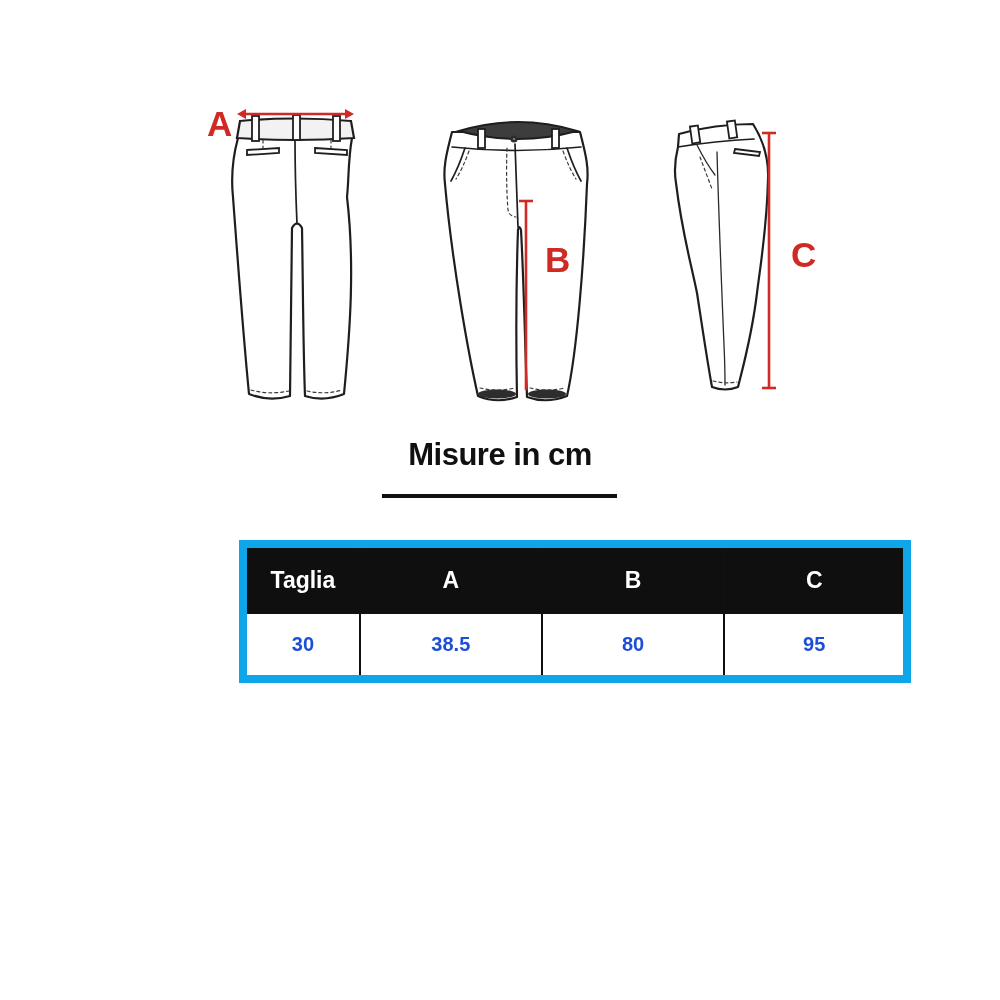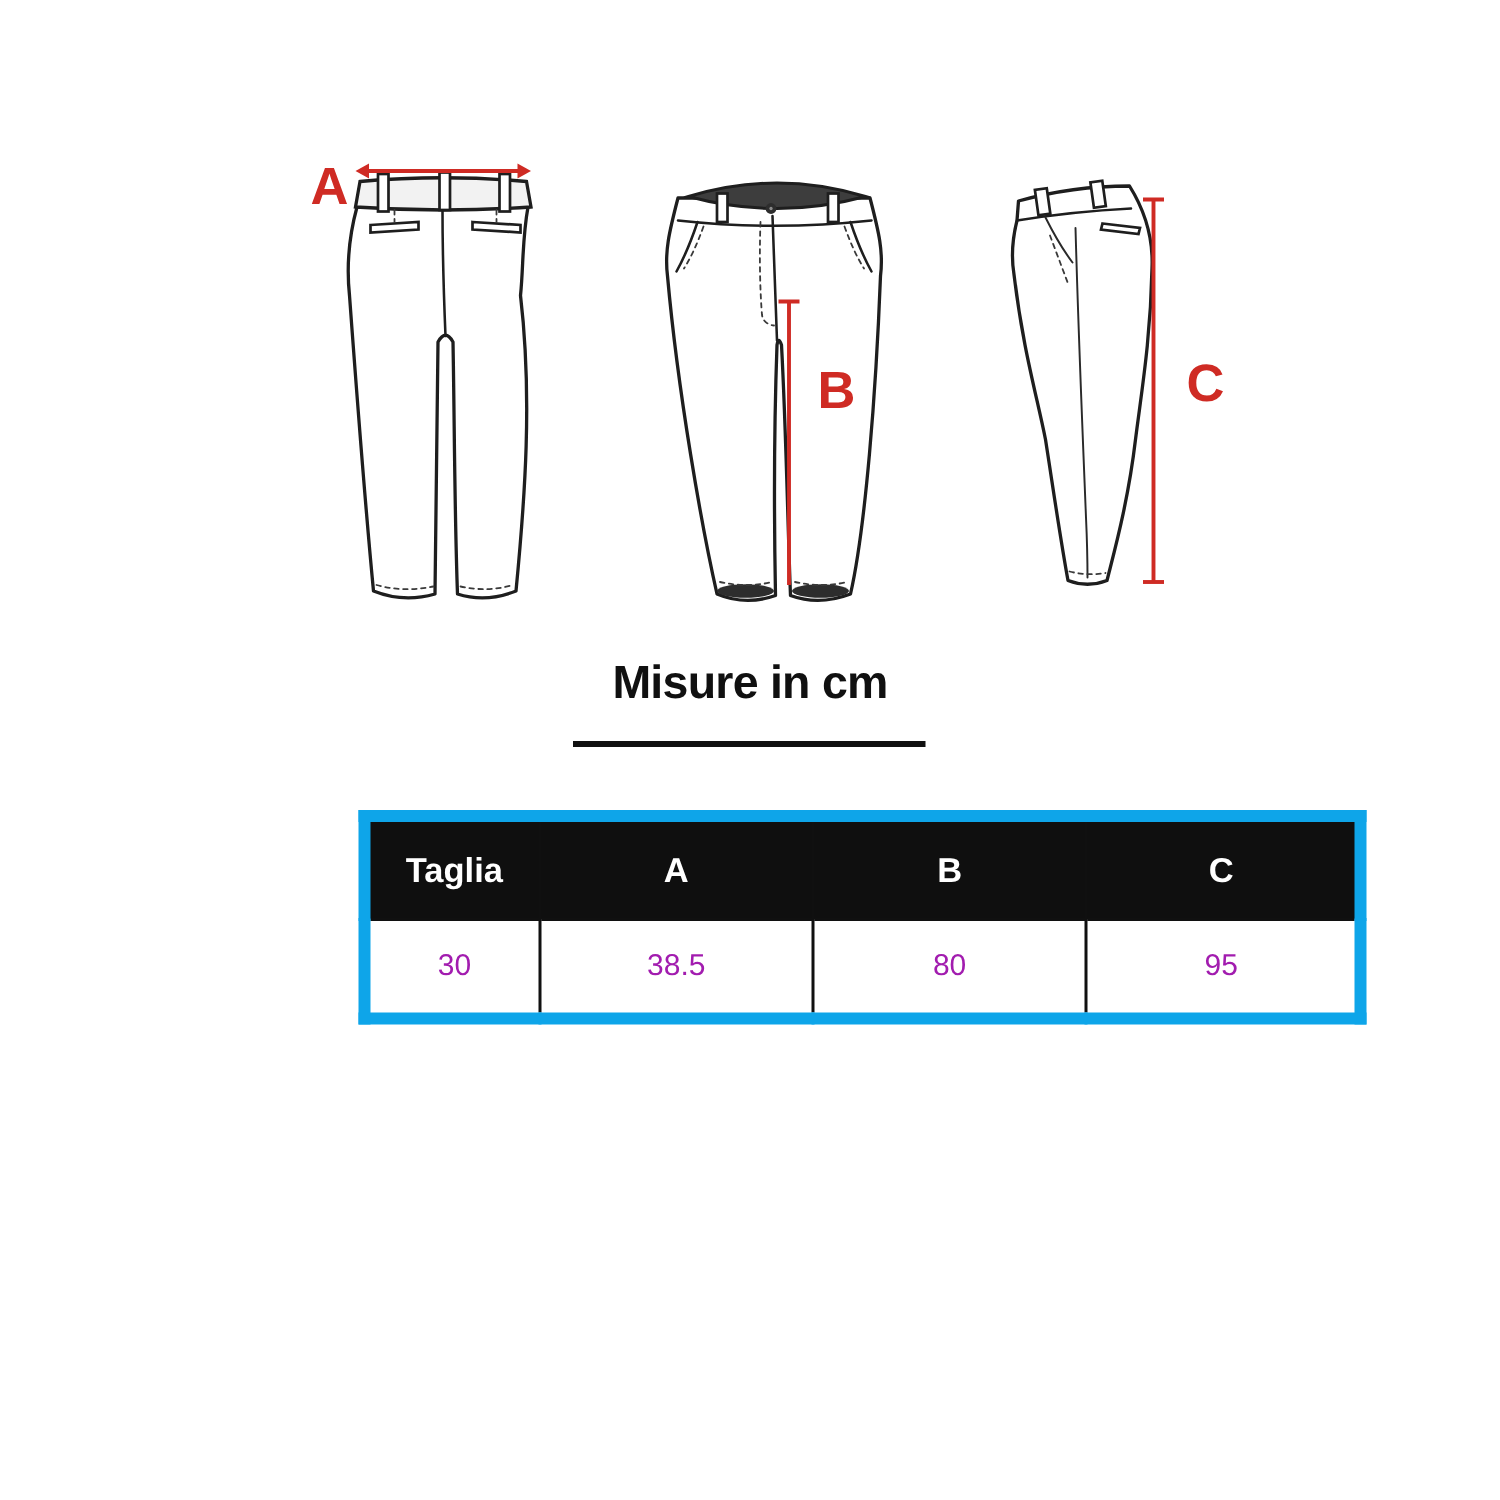--- a/index.html
+++ b/index.html
@@ -17,22 +17,22 @@
   .red-stroke{stroke:#cf2b24;stroke-width:2.6;fill:none;stroke-linecap:butt;}
   .red-fill{fill:#cf2b24;stroke:none;}
   .red-label{fill:#cf2b24;font-weight:700;font-size:35px;font-family:"Liberation Sans","DejaVu Sans",sans-serif;}
   .title{position:absolute;left:340px;top:437px;width:320px;text-align:center;
          font-size:31px;font-weight:700;letter-spacing:-0.5px;color:#101010;}
   .title-rule{position:absolute;left:382px;top:494px;width:235px;height:4px;background:#101010;}
   table.sizes{position:absolute;left:239px;top:520px;width:672px;border-collapse:collapse;
               table-layout:fixed;border:8px solid #0ea5e9;margin-top:20px;}
   table.sizes th{background:#0f0f0f;color:#ffffff;height:62px;font-size:23px;font-weight:700;
                  border:2px solid #101010;text-align:center;}
-  table.sizes td{height:59px;font-size:20px;font-weight:400;border:2px solid #101010;
-                 text-align:center;color:#a21caf;background:#ffffff;}
+  table.sizes td{height:59px;font-size:20px;font-weight:700;border:2px solid #101010;
+                 text-align:center;color:#1d4ed8;background:#ffffff;}
 </style>
 </head>
 <body>
 
 <div class="page">
 
   <svg class="illus" style="left:205px;top:100px" width="170" height="310" viewBox="0 0 170 310">
     <g>
       <path class="outline" d="M33,38 C27,60 26,78 28,97 C33,165 38,232 44,294 Q64,302 85,296 C86,242 86,182 87,128 Q92,119 97,128 C98,182 98,242 100,296 Q119,302 139,294 C145,232 150,165 142,97 C144,78 143,60 147,38 Z"></path>
       <path class="detail" d="M90,40 C90,70 91,100 92,124"></path>

